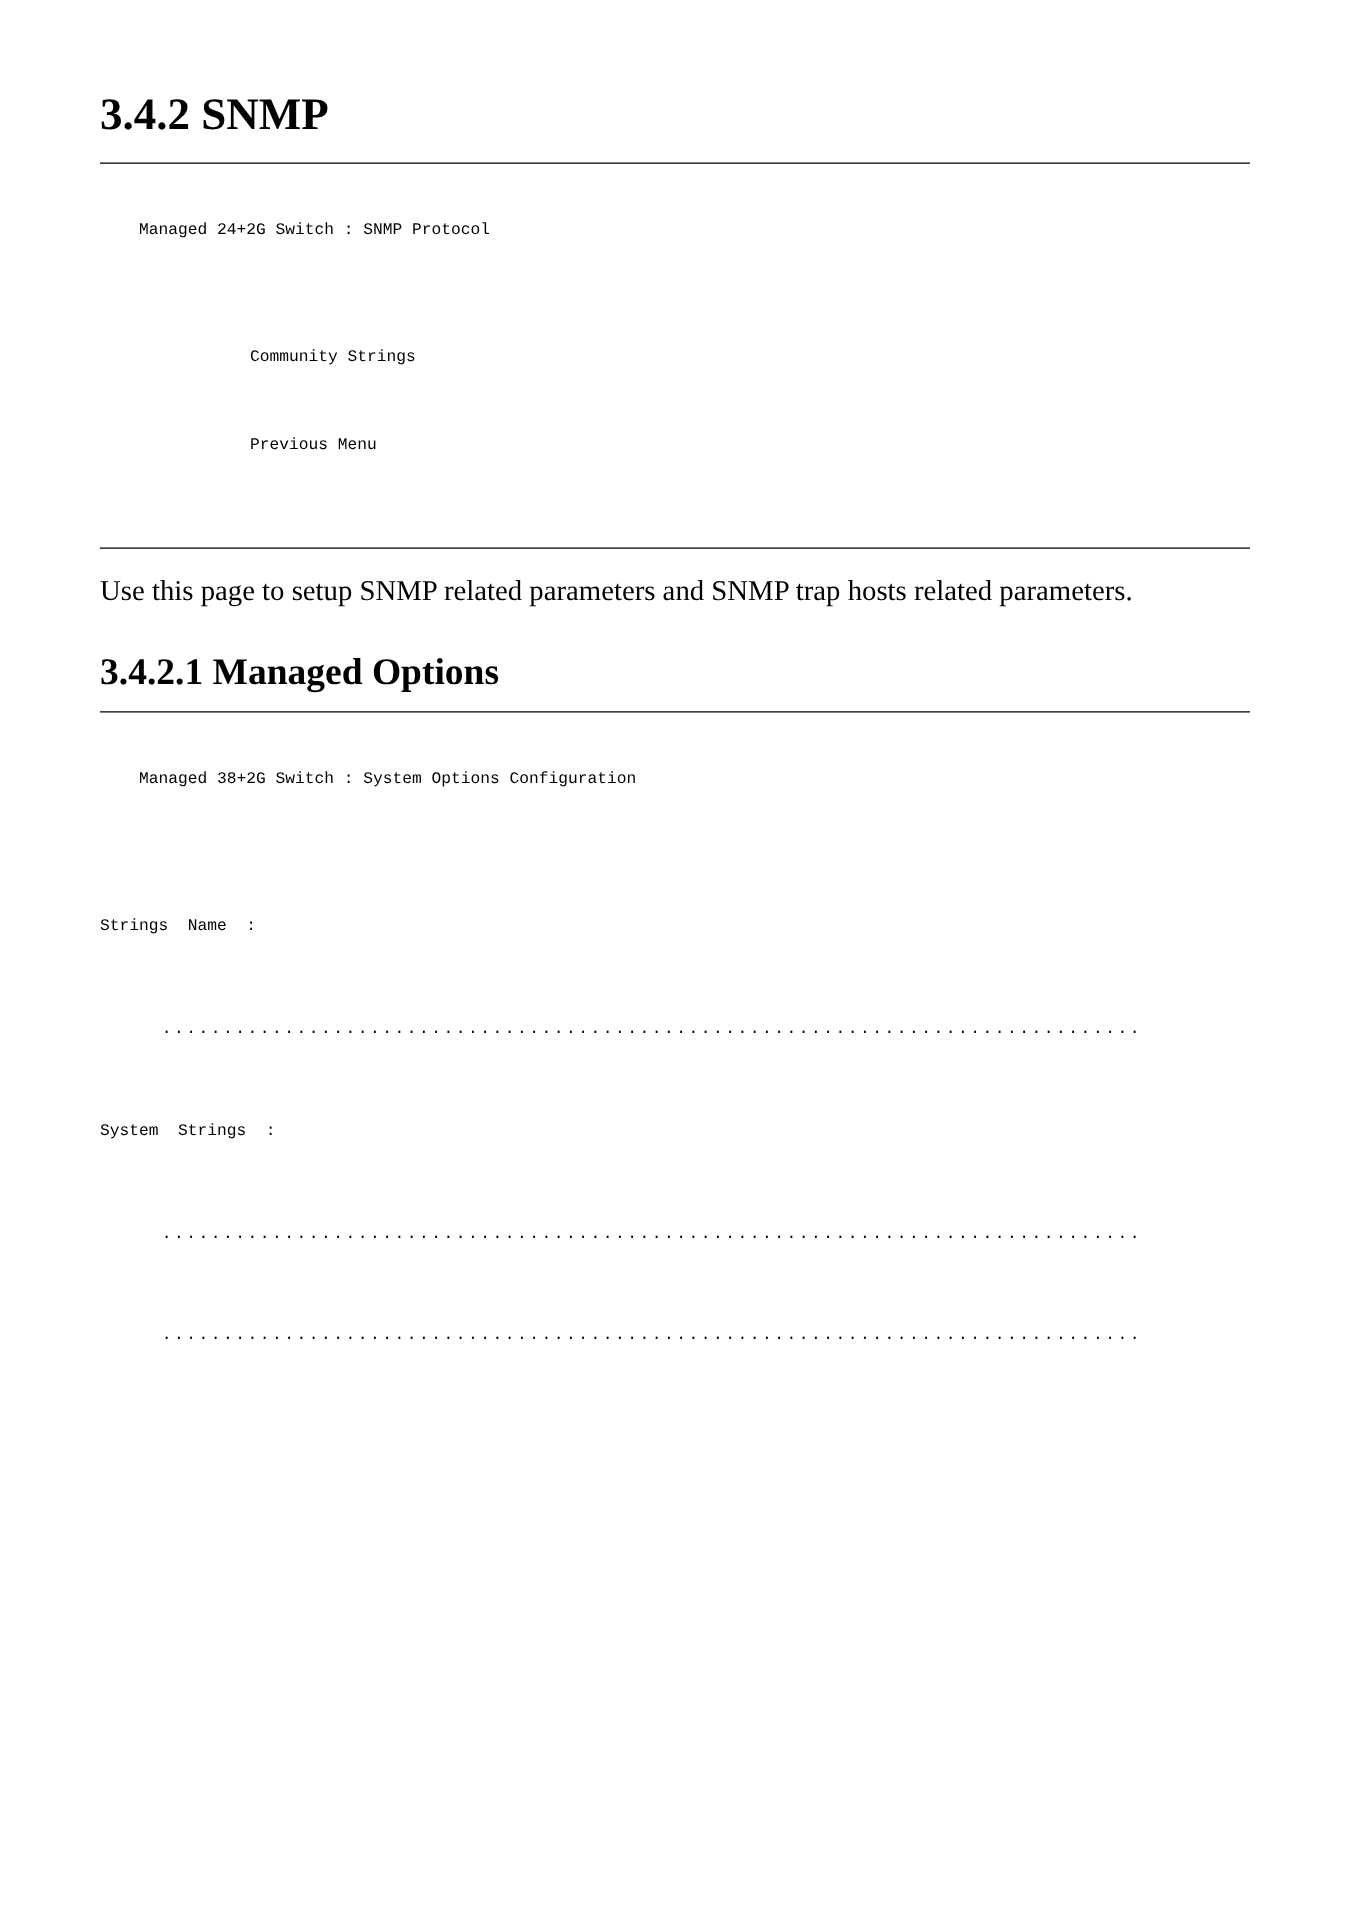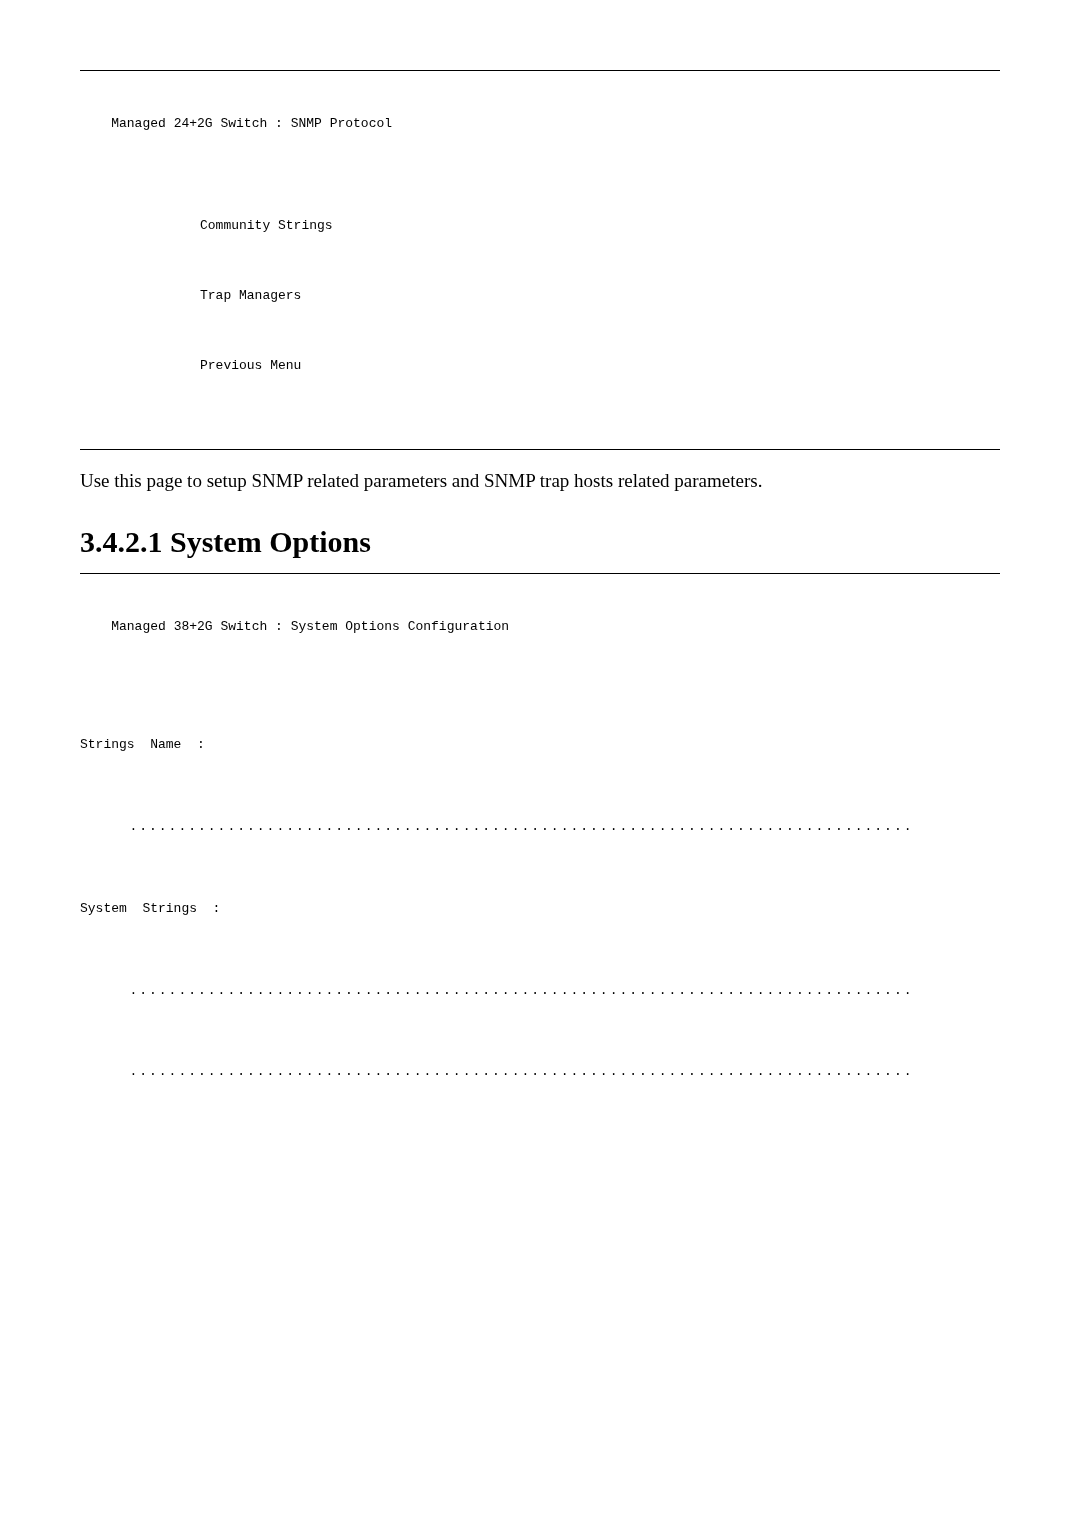--- a/index.html
+++ b/index.html
@@ -48,48 +48,48 @@
     .mono-block {
       font-family: 'Courier New', Courier, monospace;
       font-size: 13px;
       white-space: pre;
       line-height: 1.7;
       padding: 10px 0;
     }
 
     .description-text {
       font-family: Georgia, 'Times New Roman', serif;
-      font-size: 19px;
+      font-size: 23px;
       line-height: 1.55;
       margin: 16px 0 10px 0;
     }
   </style>
 </head>
 <body>
 
 <div class="page-container">
 
+  <h1 class="section-title">3.4.2 SNMP</h1>
 
   <hr class="divider-line">
 
   <div class="mono-block">
     <span>Managed 24+2G Switch : SNMP Protocol</span>
   </div>
 
   <div class="mono-block" style="padding-left: 120px; padding-top: 0; line-height: 1.8;">
     <div>Community Strings</div>
-    <div>Trap Managers</div>
     <div>Previous Menu</div>
   </div>
 
   <hr class="divider-line" style="margin-top: 14px;">
 
   <p class="description-text">Use this page to setup SNMP related parameters and SNMP trap hosts related parameters.</p>
 
-  <h2 class="subsection-title">3.4.2.1 System Options</h2>
+  <h2 class="subsection-title">3.4.2.1 Managed Options</h2>
 
   <hr class="divider-line">
 
   <div class="mono-block">
     <span>Managed 38+2G Switch : System Options Configuration</span>
   </div>
 
   <div class="mono-block" style="padding-top: 6px; line-height: 2.1;">
     <div>Strings  Name  :</div>
     <div style="padding-left: 20px; letter-spacing: 2px;">   ................................................................................</div>

